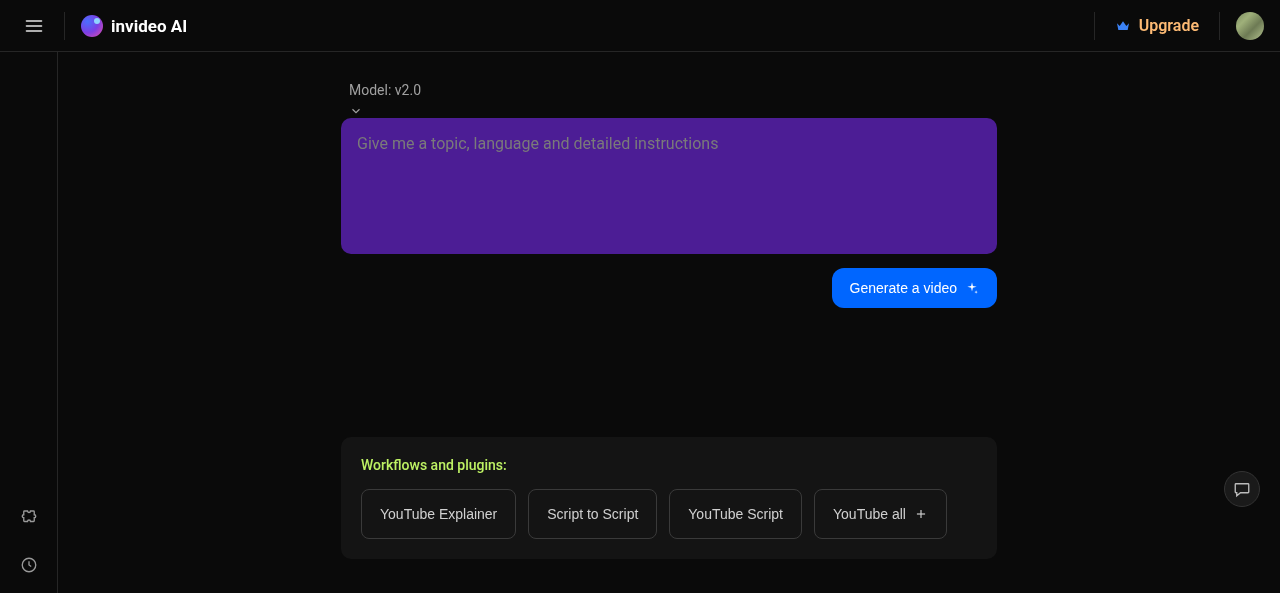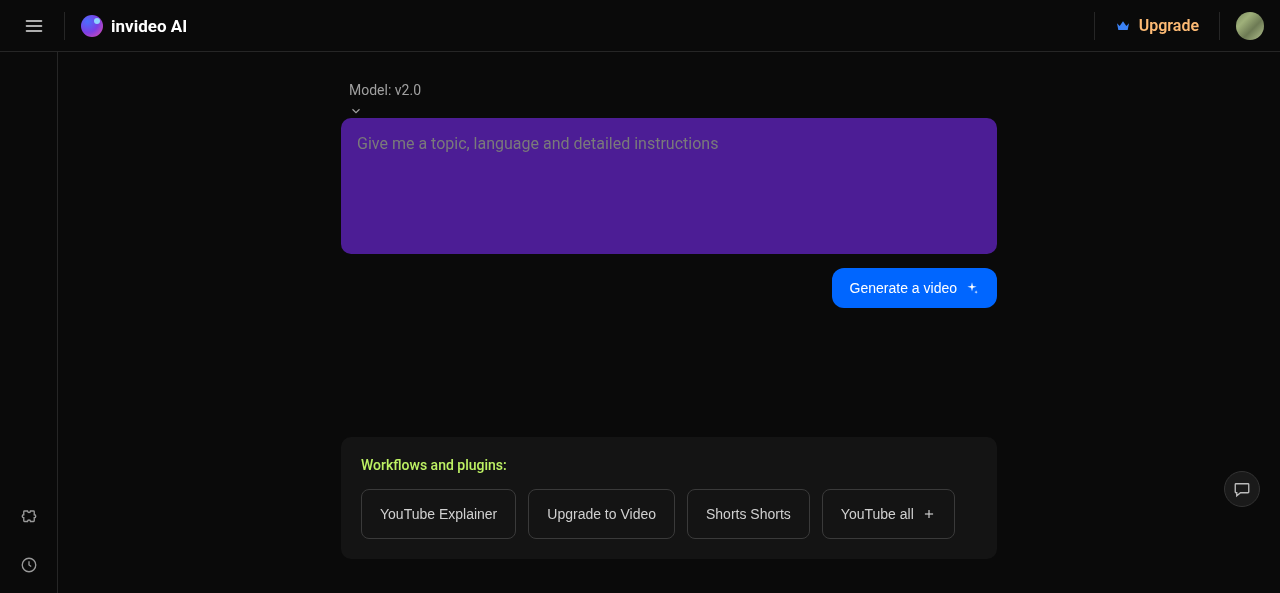--- a/index.html
+++ b/index.html
@@ -338,24 +338,24 @@
       </div>
     </div>
 
     <div class="workflows-panel">
       <div class="workflows-title">Workflows and plugins:</div>
       <div class="workflow-chips">
         <button class="chip">
           <span>YouTube Explainer</span>
         </button>
         <button class="chip">
-          <span>Upgrade to Video</span>
+          <span>Script to Script</span>
         </button>
         <button class="chip">
-          <span>Shorts Shorts</span>
+          <span>YouTube Script</span>
         </button>
         <button class="chip">
           <span>YouTube all</span>
           <svg viewBox="0 0 24 24" fill="none" stroke-width="2">
             <line x1="12" y1="5" x2="12" y2="19"></line>
             <line x1="5" y1="12" x2="19" y2="12"></line>
           </svg>
         </button>
       </div>
     </div>

